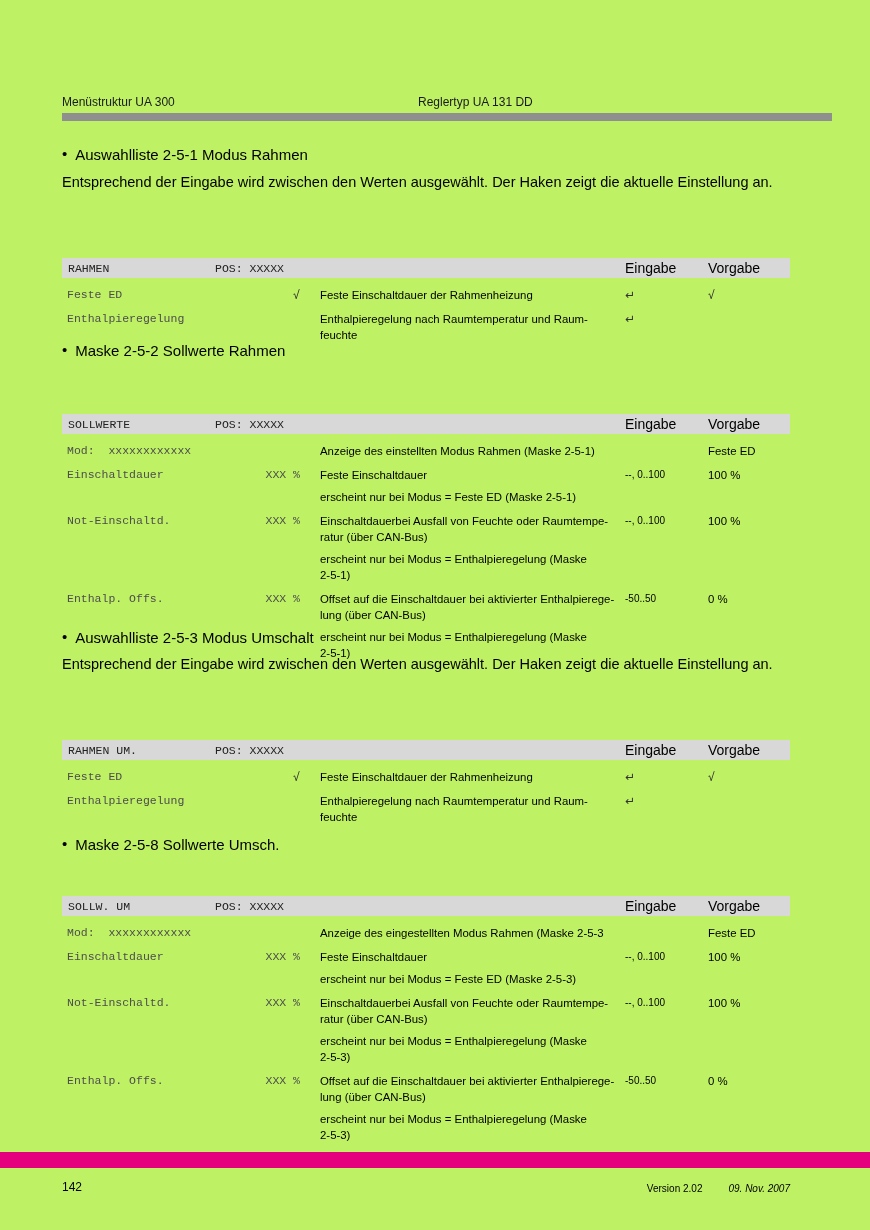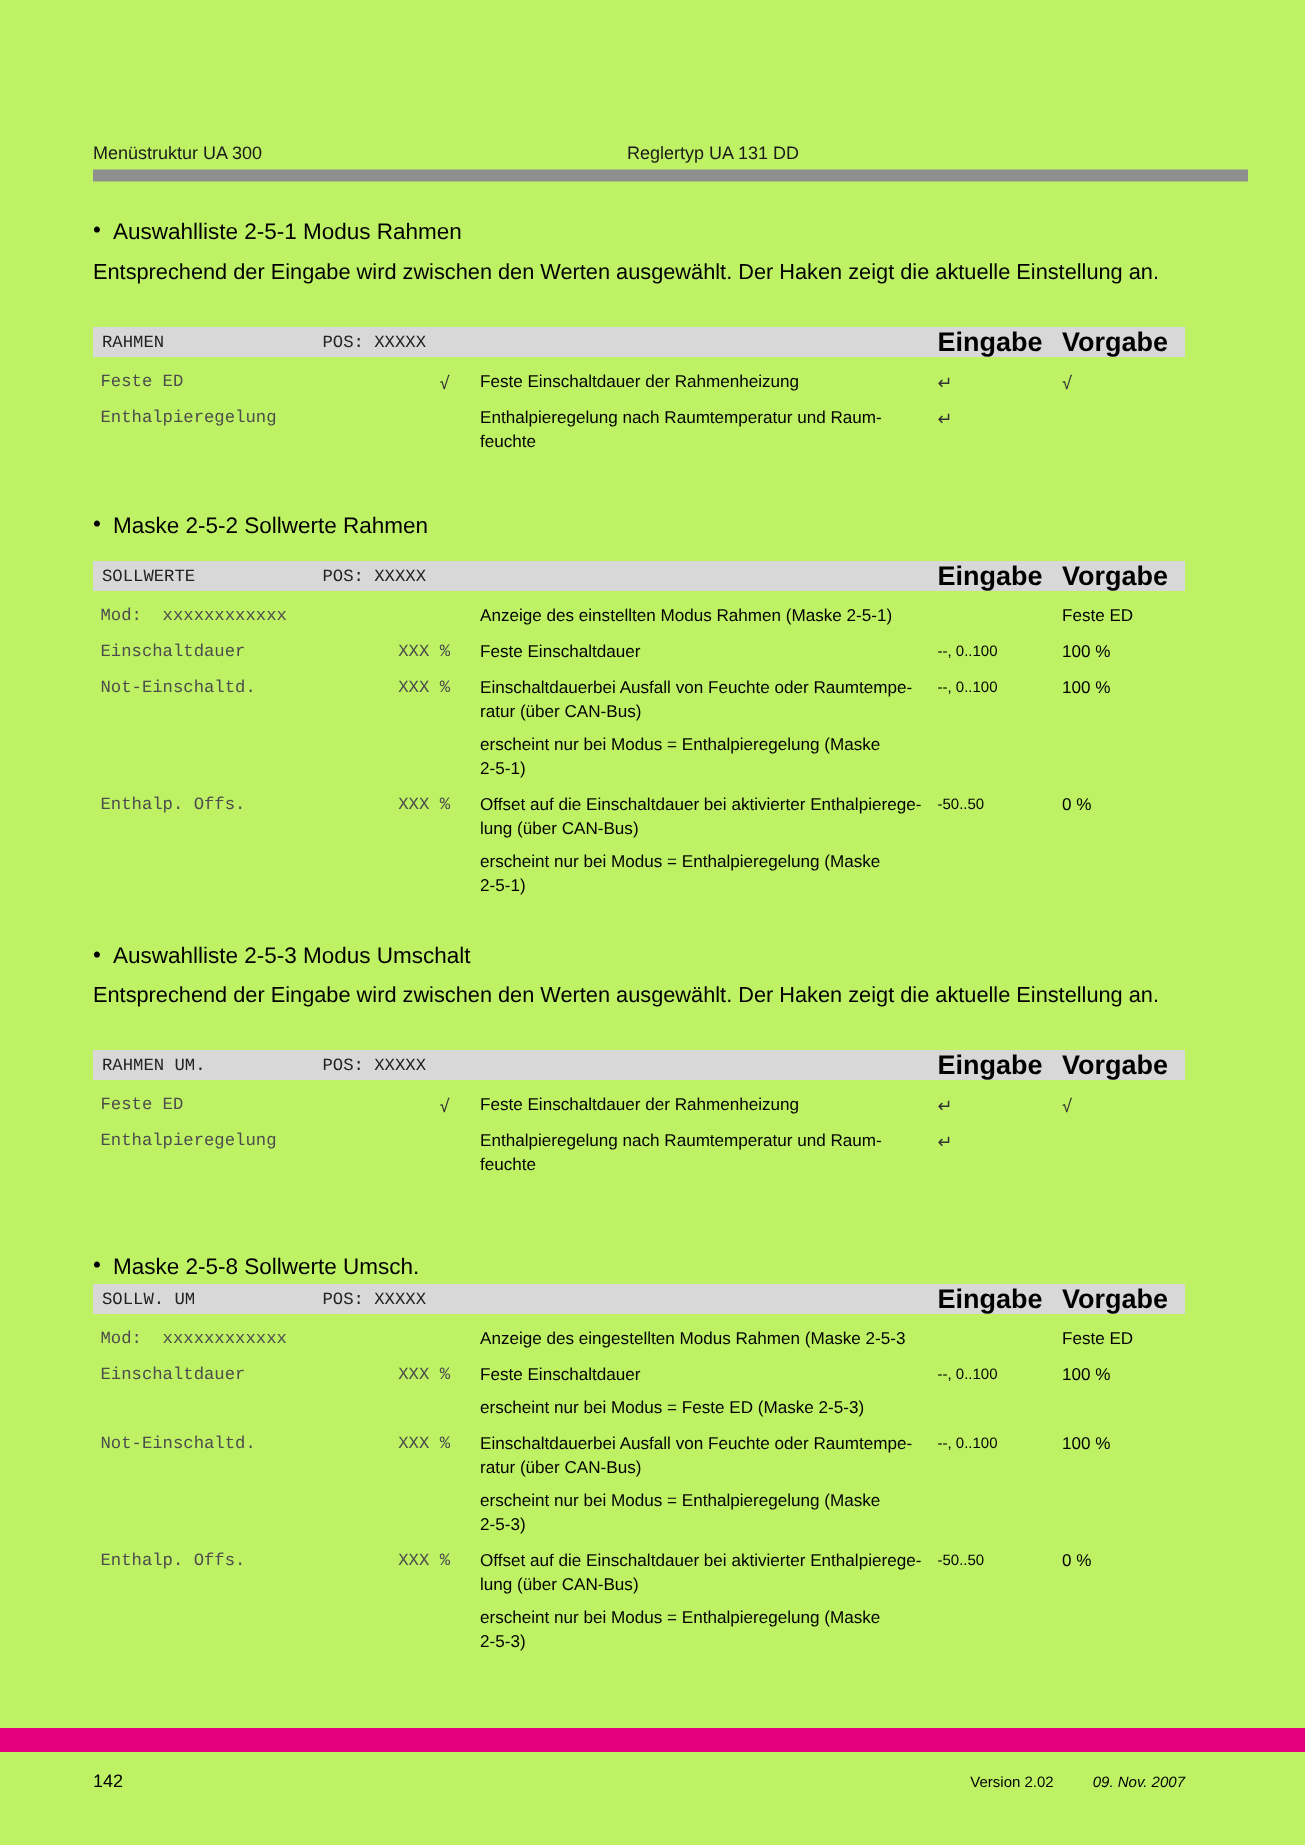--- a/index.html
+++ b/index.html
@@ -11,27 +11,27 @@
   .run-head .left{position:absolute;left:62px;top:0;white-space:nowrap;}
   .run-head .center{position:absolute;left:418px;top:0;white-space:nowrap;}
   .head-rule{position:absolute;top:113px;left:62px;width:770px;height:8px;background:#8f8f8f;}
 
   
   .sec-heading{position:absolute;left:62px;font-size:15px;line-height:18px;white-space:nowrap;color:#000;}
   .sec-heading .bullet{display:inline-block;margin-right:8px;transform:translateY(-1px);}
   .sec-intro{position:absolute;left:62px;font-size:14.5px;line-height:18px;white-space:nowrap;color:#000;}
 
   
-  .ptable{position:absolute;left:62px;width:728px;}
+  .ptable{position:absolute;left:62px;width:728px;margin-top:40px;}
   .thead{display:grid;grid-template-columns:153px 410px 83px 1fr;align-items:center;
          height:20px;background:#d8d8d8;}
   .thead .t-title{padding-left:6px;}
   .mono{font-family:"Liberation Mono","DejaVu Sans Mono",monospace;}
   .thead .mono{font-size:11.5px;color:#222;white-space:pre;}
-  .thead .t-col{font-size:18px;color:#000;font-weight:bold;}
+  .thead .t-col{font-size:14px;color:#000;}
 
   .trow{display:grid;grid-template-columns:155px 83px 20px 297px 8px 83px 1fr;
         align-items:start;margin-top:8px;}
   .thead + .trow{margin-top:9px;}
   .c-param{grid-column:1;padding-left:5px;font-size:11.5px;line-height:16px;color:#4d4d4d;white-space:pre;}
   .c-val{grid-column:2;text-align:right;font-size:11.5px;line-height:16px;color:#4d4d4d;white-space:pre;}
   .c-desc{grid-column:4;font-size:11.4px;line-height:16px;color:#000;}
   .c-desc .para + .para{margin-top:6px;}
   .c-desc .line{white-space:nowrap;}
   .c-ein{grid-column:6;font-size:10px;line-height:16px;color:#000;white-space:nowrap;}
@@ -109,20 +109,23 @@
           <span class="c-ein"></span>
           <span class="c-vor">Feste ED</span>
         </div>
         <div class="trow">
           <span class="c-param mono">Einschaltdauer</span>
           <span class="c-val mono">XXX %</span>
           <div class="c-desc">
             <div class="para">
               <div class="line">Feste Einschaltdauer</div>
             </div>
+            <div class="para">
+              <div class="line">erscheint nur bei Modus = Feste ED (Maske 2-5-1)</div>
+            </div>
           </div>
           <span class="c-ein">--, 0..100</span>
           <span class="c-vor">100 %</span>
         </div>
         <div class="trow">
           <span class="c-param mono">Not-Einschaltd.</span>
           <span class="c-val mono">XXX %</span>
           <div class="c-desc">
             <div class="para">
               <div class="line">Einschaltdauerbei Ausfall von Feuchte oder Raumtempe-</div>

